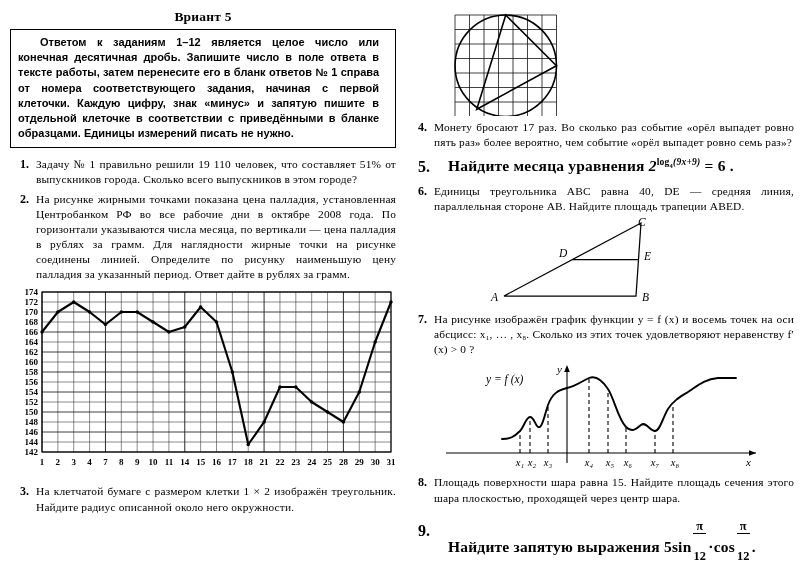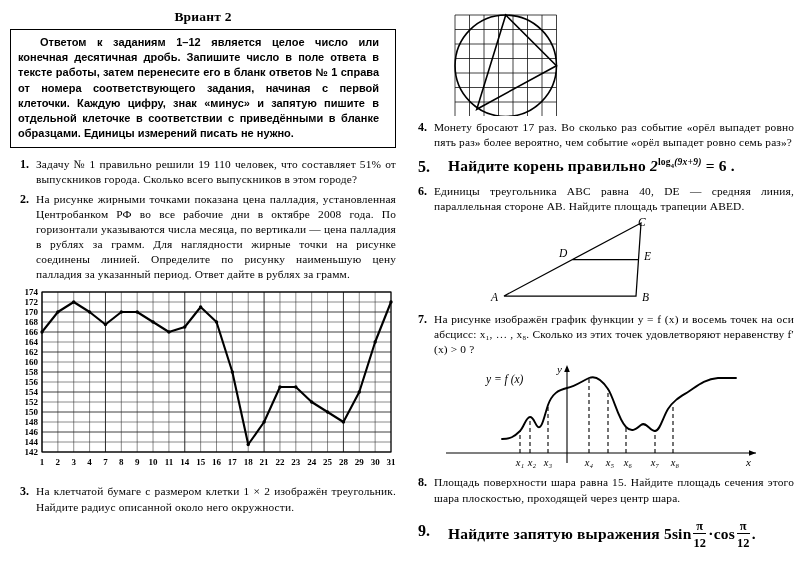--- a/index.html
+++ b/index.html
@@ -90,21 +90,21 @@
   }
   .frac {
     display: inline-block;
     vertical-align: -0.52em;
     text-align: center;
     font-style: normal;
     line-height: 1.06;
     margin: 0 2px;
   }
   .frac .num { display: block; font-size: .80em; }
-  .frac .den { display: block; font-size: .80em; border-top: 1px solid #000; padding-top: 3px;}
+  .frac .den { display: block; font-size: .80em; border-top: 1px solid #000; padding-top: 16px;}
   .sub { font-size: .68em; vertical-align: sub; font-style: normal; }
 
   
   .chart-wrap {
     position: relative;
     margin: 4px 0 2px 0;
     height: 196px;
   }
   .chart-svg { display: block; }
 
@@ -113,21 +113,21 @@
   .fig-tri  { margin: 1px 0 2px 0; display:flex; justify-content:center;}
   .fig-func { margin: 2px 0 2px 0; display:flex; justify-content:center;}
 </style>
 </head>
 <body>
 
 <div class="page">
 
   <div class="col col-left">
 
-    <div class="variant-title">Вриант 2</div>
+    <div class="variant-title">Вриант 5</div>
 
     <div class="instr-box">Ответом к заданиям 1–12 является целое число или конечная десятичная дробь. Запишите число в поле ответа в тексте работы, затем перенесите его в бланк ответов № 1 справа от номера соответствующего задания, начиная с первой клеточки. Каждую цифру, знак «минус» и запятую пишите в отдельной клеточке в соответствии с приведёнными в бланке образцами. Единицы измерений писать не нужно.</div>
 
     <div class="tasks">
 
       <div class="task">
         <div class="task-num">1.</div>
         <div class="task-body">Задачу № 1 правильно решили 19 110 человек, что составляет 51% от выпускников города. Сколько всего выпускников в этом городе?</div>
       </div>
 
@@ -287,21 +287,21 @@
     <div class="tasks" style="margin-top:2px">
 
       <div class="task">
         <div class="task-num">4.</div>
         <div class="task-body">Монету бросают 17 раз. Во сколько раз событие «орёл выпадет ровно пять раз» более вероятно, чем событие «орёл выпадет ровно семь раз»?</div>
       </div>
 
       <div class="task task-big" style="margin:6px 0 6px 0;">
         <div class="task-num">5.</div>
         <div class="task-body">
-          <span>Найдите корень правильно</span>
+          <span>Найдите месяца уравнения</span>
           <span class="math" style="font-weight:bold;">
             <span>2</span><span class="sup"><span class="math" style="font-style:normal">log</span><span class="sub">4</span><span class="math">(9x+9)</span></span>
             <span style="font-style:normal">= 6 .</span>
           </span>
         </div>
       </div>
 
       <div class="task">
         <div class="task-num">6.</div>
         <div class="task-body">Единицы треугольника ABC равна 40, DE — средняя линия, параллельная стороне AB. Найдите площадь трапеции ABED.</div>

